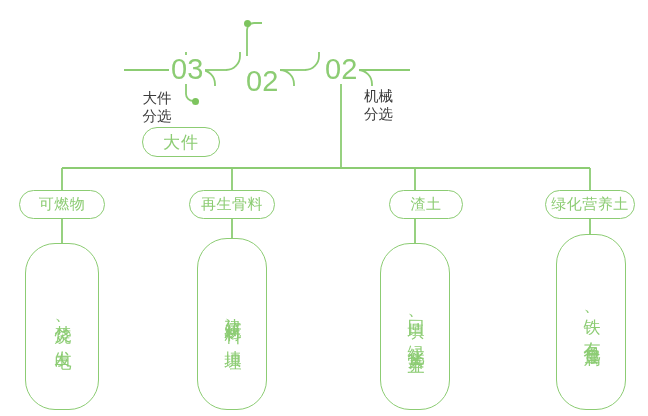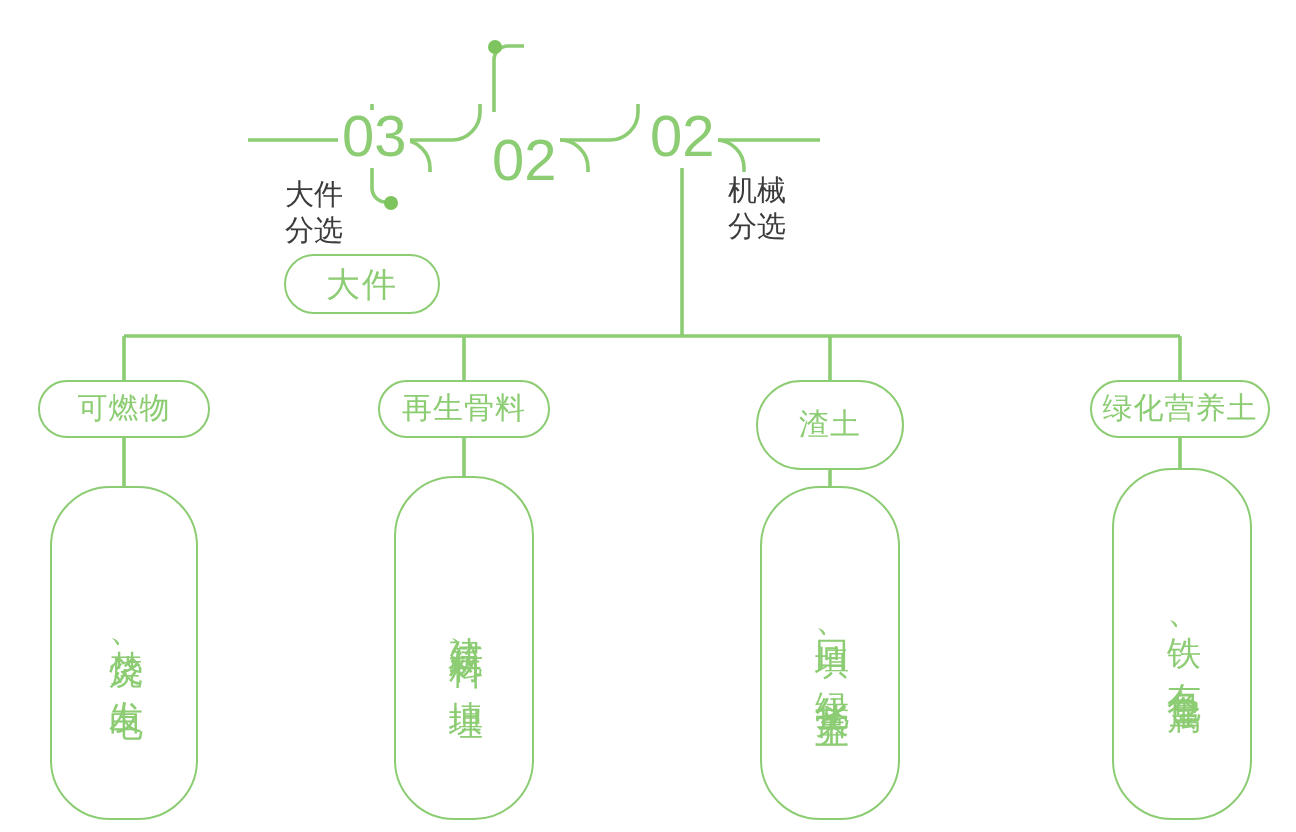--- a/index.html
+++ b/index.html
@@ -125,21 +125,21 @@
   <div class="sidelabel left" style="left:364px;top:87px;width:66px;">机械
 分选</div>
 
   <div class="dot" style="left:192px;top:98px;"></div>
   <div class="dot" style="left:244px;top:20px;"></div>
 
   <div class="pill mid" style="left:142px;top:127px;width:78px;height:30px;">大件</div>
 
   <div class="pill cat" style="left:19px;top:190px;width:86px;height:29px;">可燃物</div>
   <div class="pill cat" style="left:189px;top:190px;width:86px;height:29px;">再生骨料</div>
-  <div class="pill cat" style="left:378px;top:190px;width:74px;height:45px;">渣土</div>
+  <div class="pill cat" style="left:389px;top:190px;width:74px;height:29px;">渣土</div>
   <div class="pill cat" style="left:545px;top:190px;width:90px;height:29px;">绿化营养土</div>
 
   <div class="vbox" style="left:25px;top:243px;width:74px;height:167px;">
     <span class="vtext">焚烧、发电</span>
   </div>
 
   <div class="vbox" style="left:197px;top:238px;width:70px;height:172px;">
     <span class="vtext">建筑材料、填埋</span>
   </div>
 

